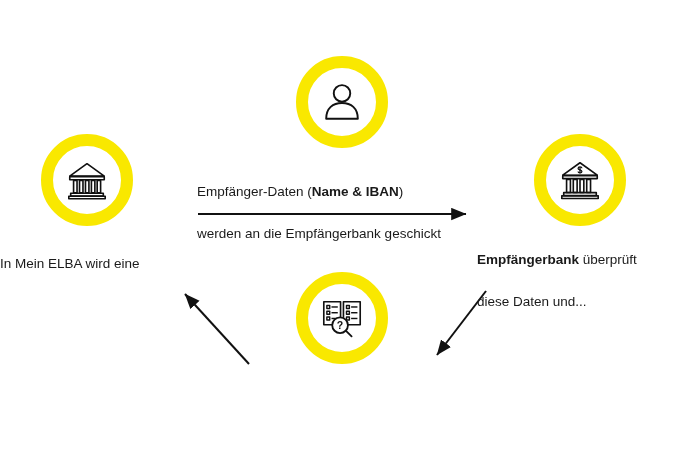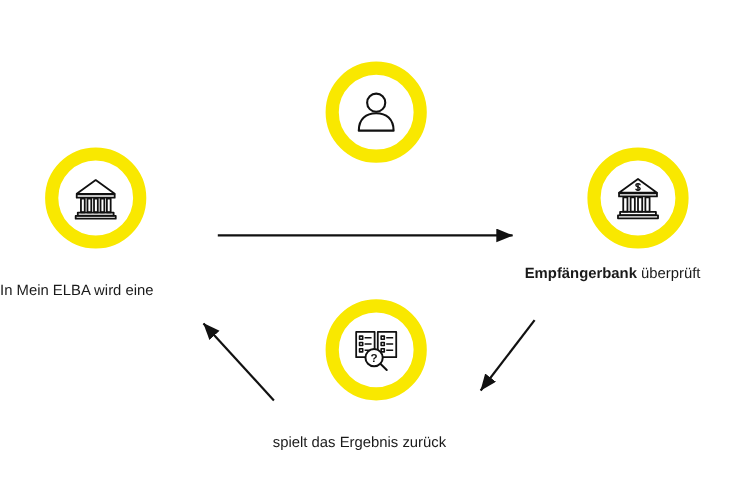--- a/index.html
+++ b/index.html
@@ -65,21 +65,21 @@
   .caption {
     position: absolute;
     color: #1a1a1a;
     font-size: 13.5px;
     line-height: 21px;
     white-space: pre-line;
   }
   .caption b { font-weight: bold; }
 
   #label-source  { left: 0;  top: 232px; width: 210px; }
-  #label-bank    { left: 477px; top: 217px; width: 205px; }
+  #label-bank    { left: 477px; top: 228px; width: 205px; }
   #label-transfer{ left: 197px; top: 160px; width: 300px; }
   #label-result  { left: 248px; top: 370px; width: 220px; }
 
   .line2 { display: block; }
 </style>
 </head>
 <body>
 
 <div id="canvas">
 
@@ -167,20 +167,24 @@
       <text x="22" y="35.4" text-anchor="middle" font-family="Liberation Sans, sans-serif" font-size="11" font-weight="bold" fill="#111111">?</text>
     </svg>
   </div>
 
   <div class="caption" id="label-source">
     <span class="line2">In Mein ELBA wird eine</span>
   </div>
 
   <div class="caption" id="label-bank">
     <span class="line2"><b>Empfängerbank</b><span> überprüft</span></span>
+    <span class="line2">diese Daten und...</span>
   </div>
 
+  <div class="caption" id="label-transfer">
+    <span class="line2"><span>Empfänger-Daten (</span><b>Name &amp; IBAN</b><span>)</span></span>
+    <span class="line2">werden an die Empfängerbank geschickt</span>
+  </div>
 
   <div class="caption" id="label-result">
-    <span class="line2">spielt das Ergebnis zurück</span>
   </div>
 
 </div>
 
 </body></html>

